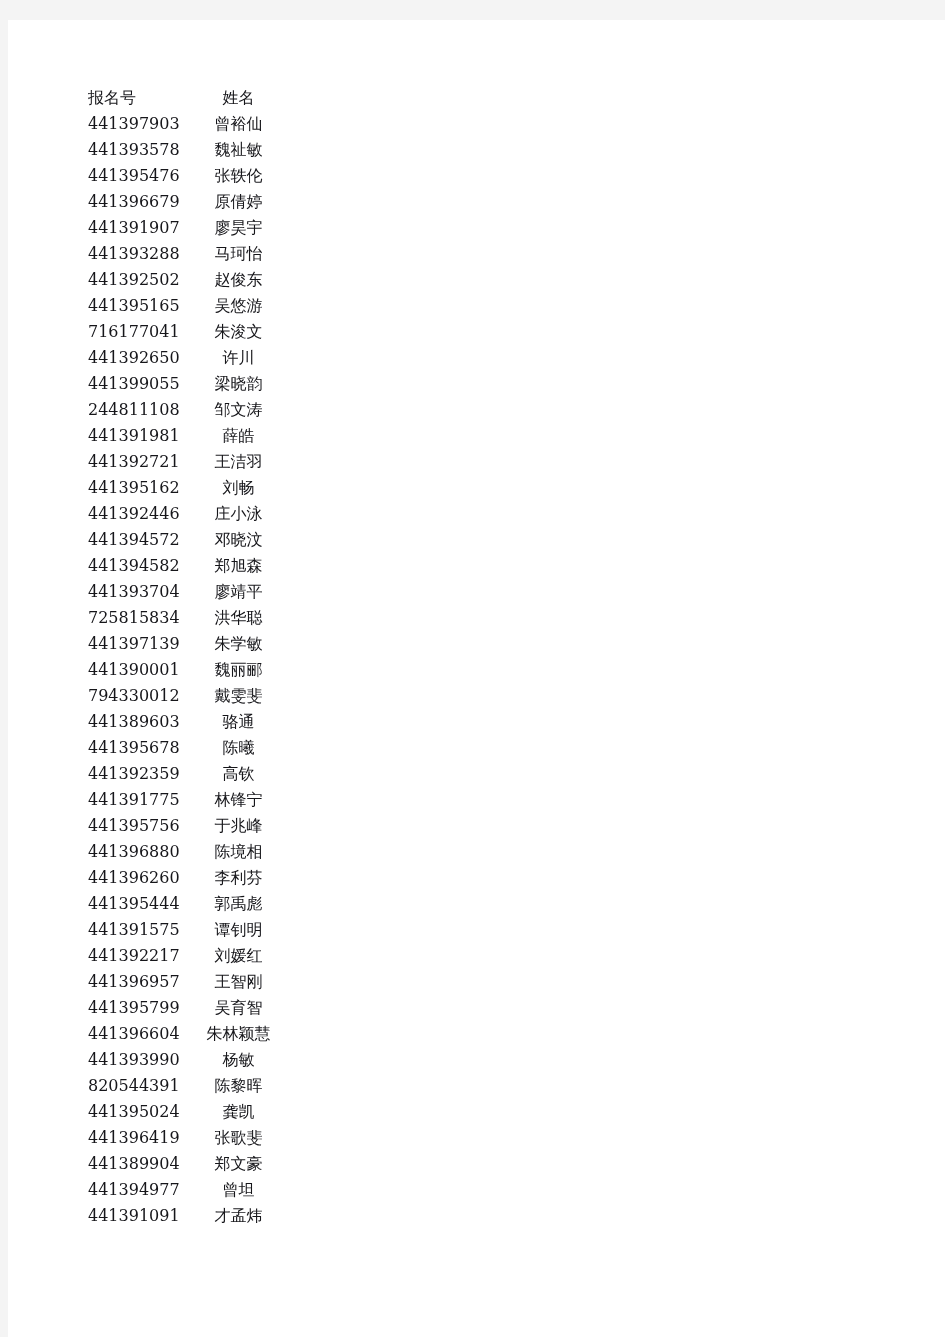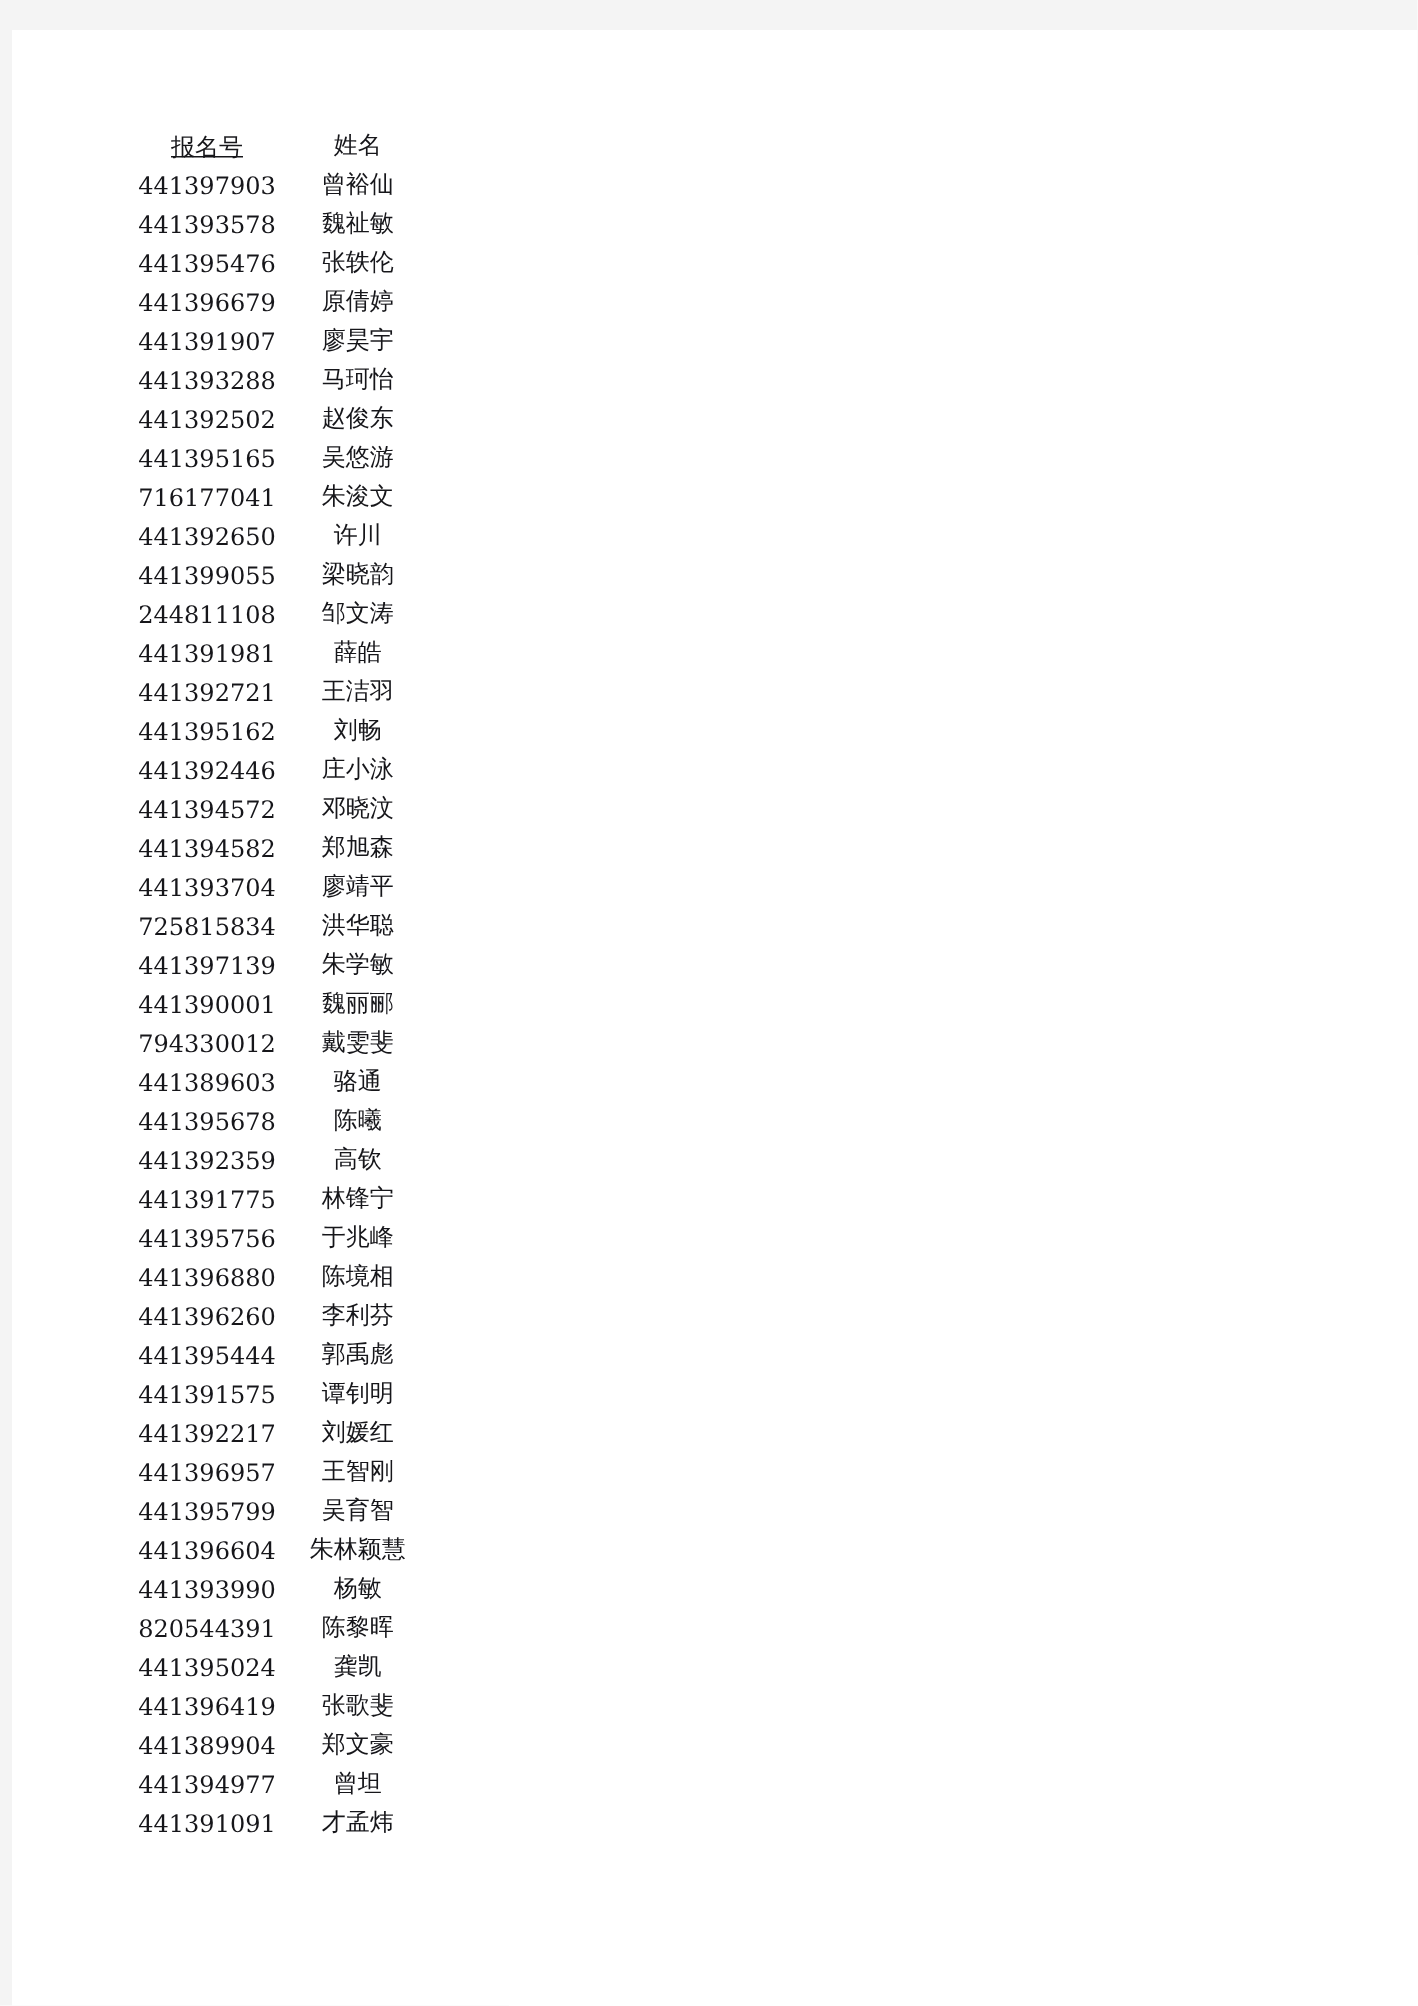--- a/index.html
+++ b/index.html
@@ -40,30 +40,28 @@
     border: none;
     font-weight: normal;
     font-size: 16px;
     color: #16161a;
     white-space: nowrap;
     vertical-align: middle;
     font-family: "DejaVu Serif", serif;
   }
   #roster-table th.hd-id,
   #roster-table td.cell-id {
-    text-align: center;
+    text-align: left;
     padding-right: 8px;
   }
   #roster-table th.hd-name,
   #roster-table td.cell-name {
     text-align: center;
-    font-family: Liberation Serif, serif;
   }
   #roster-table th.hd-id {
-    text-decoration: underline;
   }
 </style>
 </head>
 <body>
 
 <div id="page-sheet">
   <table id="roster-table">
     <colgroup>
       <col class="col-id">
       <col class="col-name">

